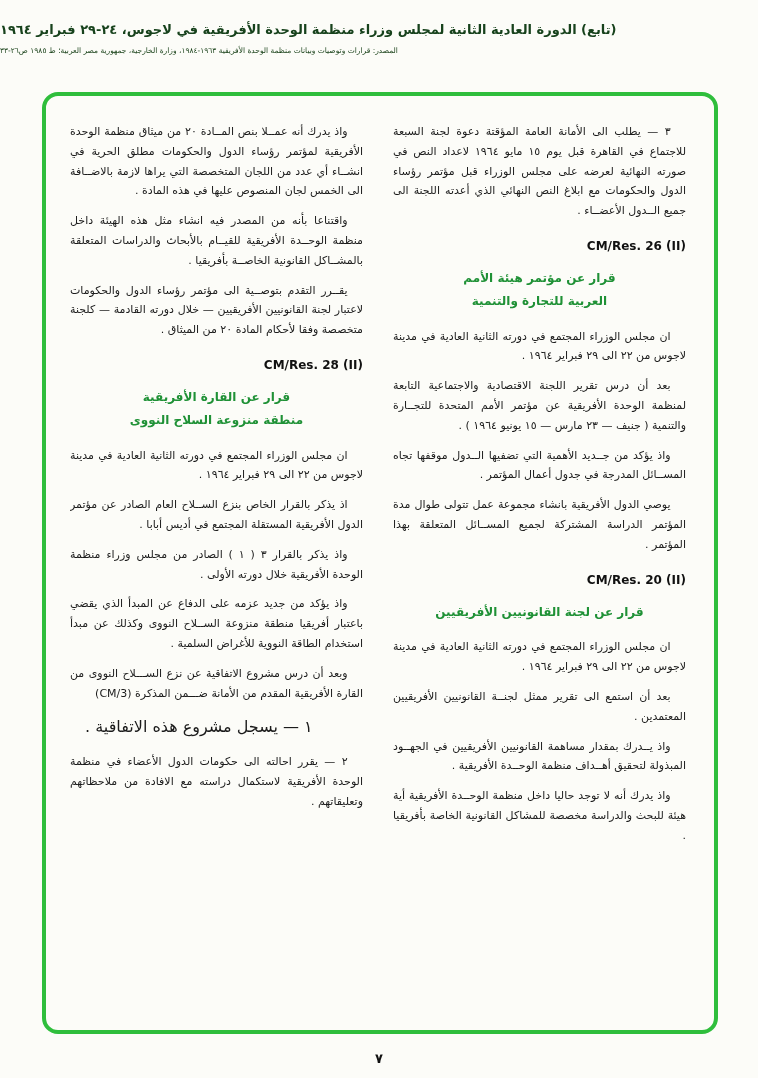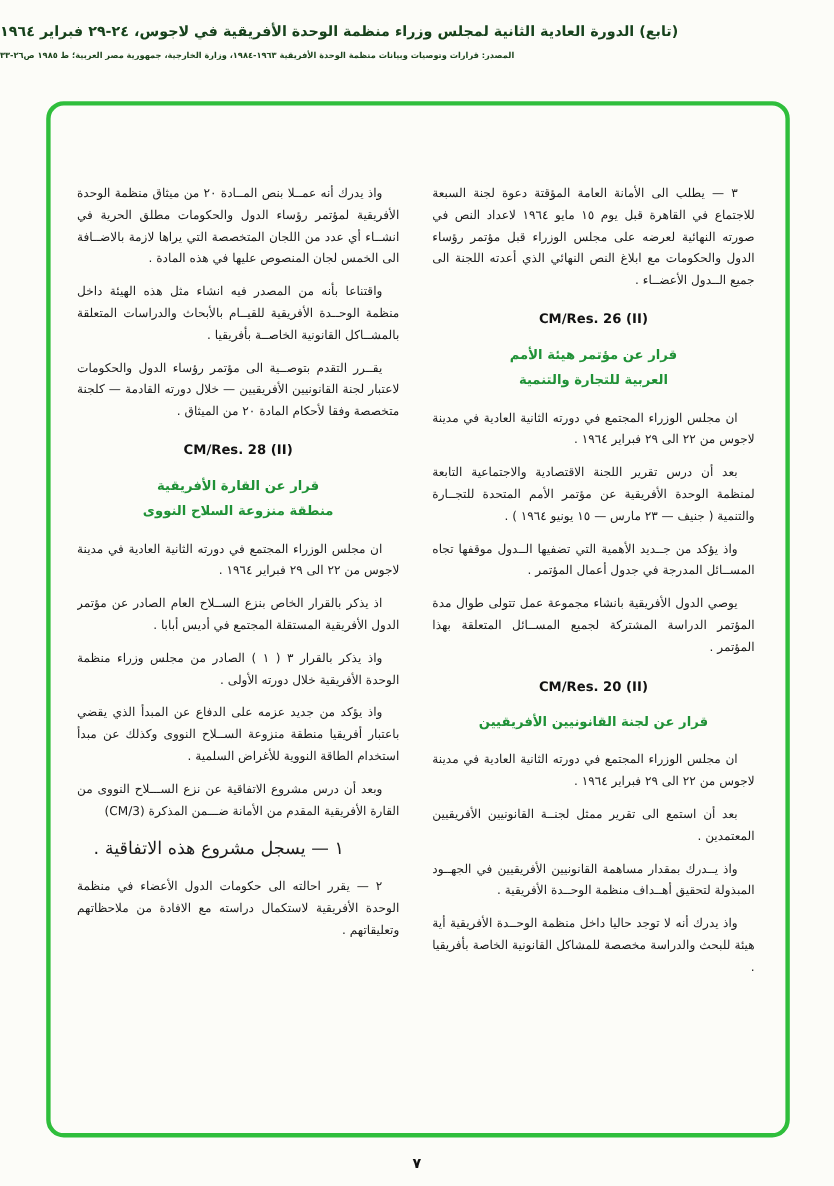--- a/index.html
+++ b/index.html
@@ -10,39 +10,39 @@
     color:#1b1b1b;
     direction:rtl;
     position:relative;
     overflow:hidden;
   }
   .header{ text-align:left; padding-top:22px; }
   .header-title{
     font-weight:bold; font-size:13px; color:#17421c; letter-spacing:0;
   }
   .header-source{
-    font-size:7.5px; color:#1c441c; margin-top:9px; font-weight:bold;
+    font-size:7.5px; color:#1c441c; margin-top:9px; font-weight:normal;
   }
   .content-frame{
     position:absolute; left:42px; right:40px; top:92px; height:942px;
     border:4px solid #2fbe3c; border-radius:16px;
     box-sizing:border-box;
     padding:26px 28px 16px 24px;
     background:#fcfcf8;
     overflow:hidden;
   }
   .columns{ display:flex; gap:30px; height:100%; }
-  .column{ flex:1 1 0; min-width:0; overflow:hidden;margin-top:44px; }
+  .column{ flex:1 1 0; min-width:0; overflow:hidden; }
   .block{ margin:0 0 10px 0; }
   .para{
     font-size:11px; line-height:1.8; text-align:justify;
     text-indent:1.4em;
   }
   .label{
-    direction:ltr; text-align:center; font-weight:bold;
+    direction:ltr; text-align:right; font-weight:bold;
     font-size:12px; margin:18px 0 14px 0; color:#111;
   }
   .heading{
     color:#1f9136; font-weight:bold; font-size:12px;
     text-align:center; line-height:1.9; margin:2px 0 14px 0;
   }
   .item{
     font-size:16px; line-height:1.8; text-align:center; padding-right:2.2em;
   }
   .page-number{

